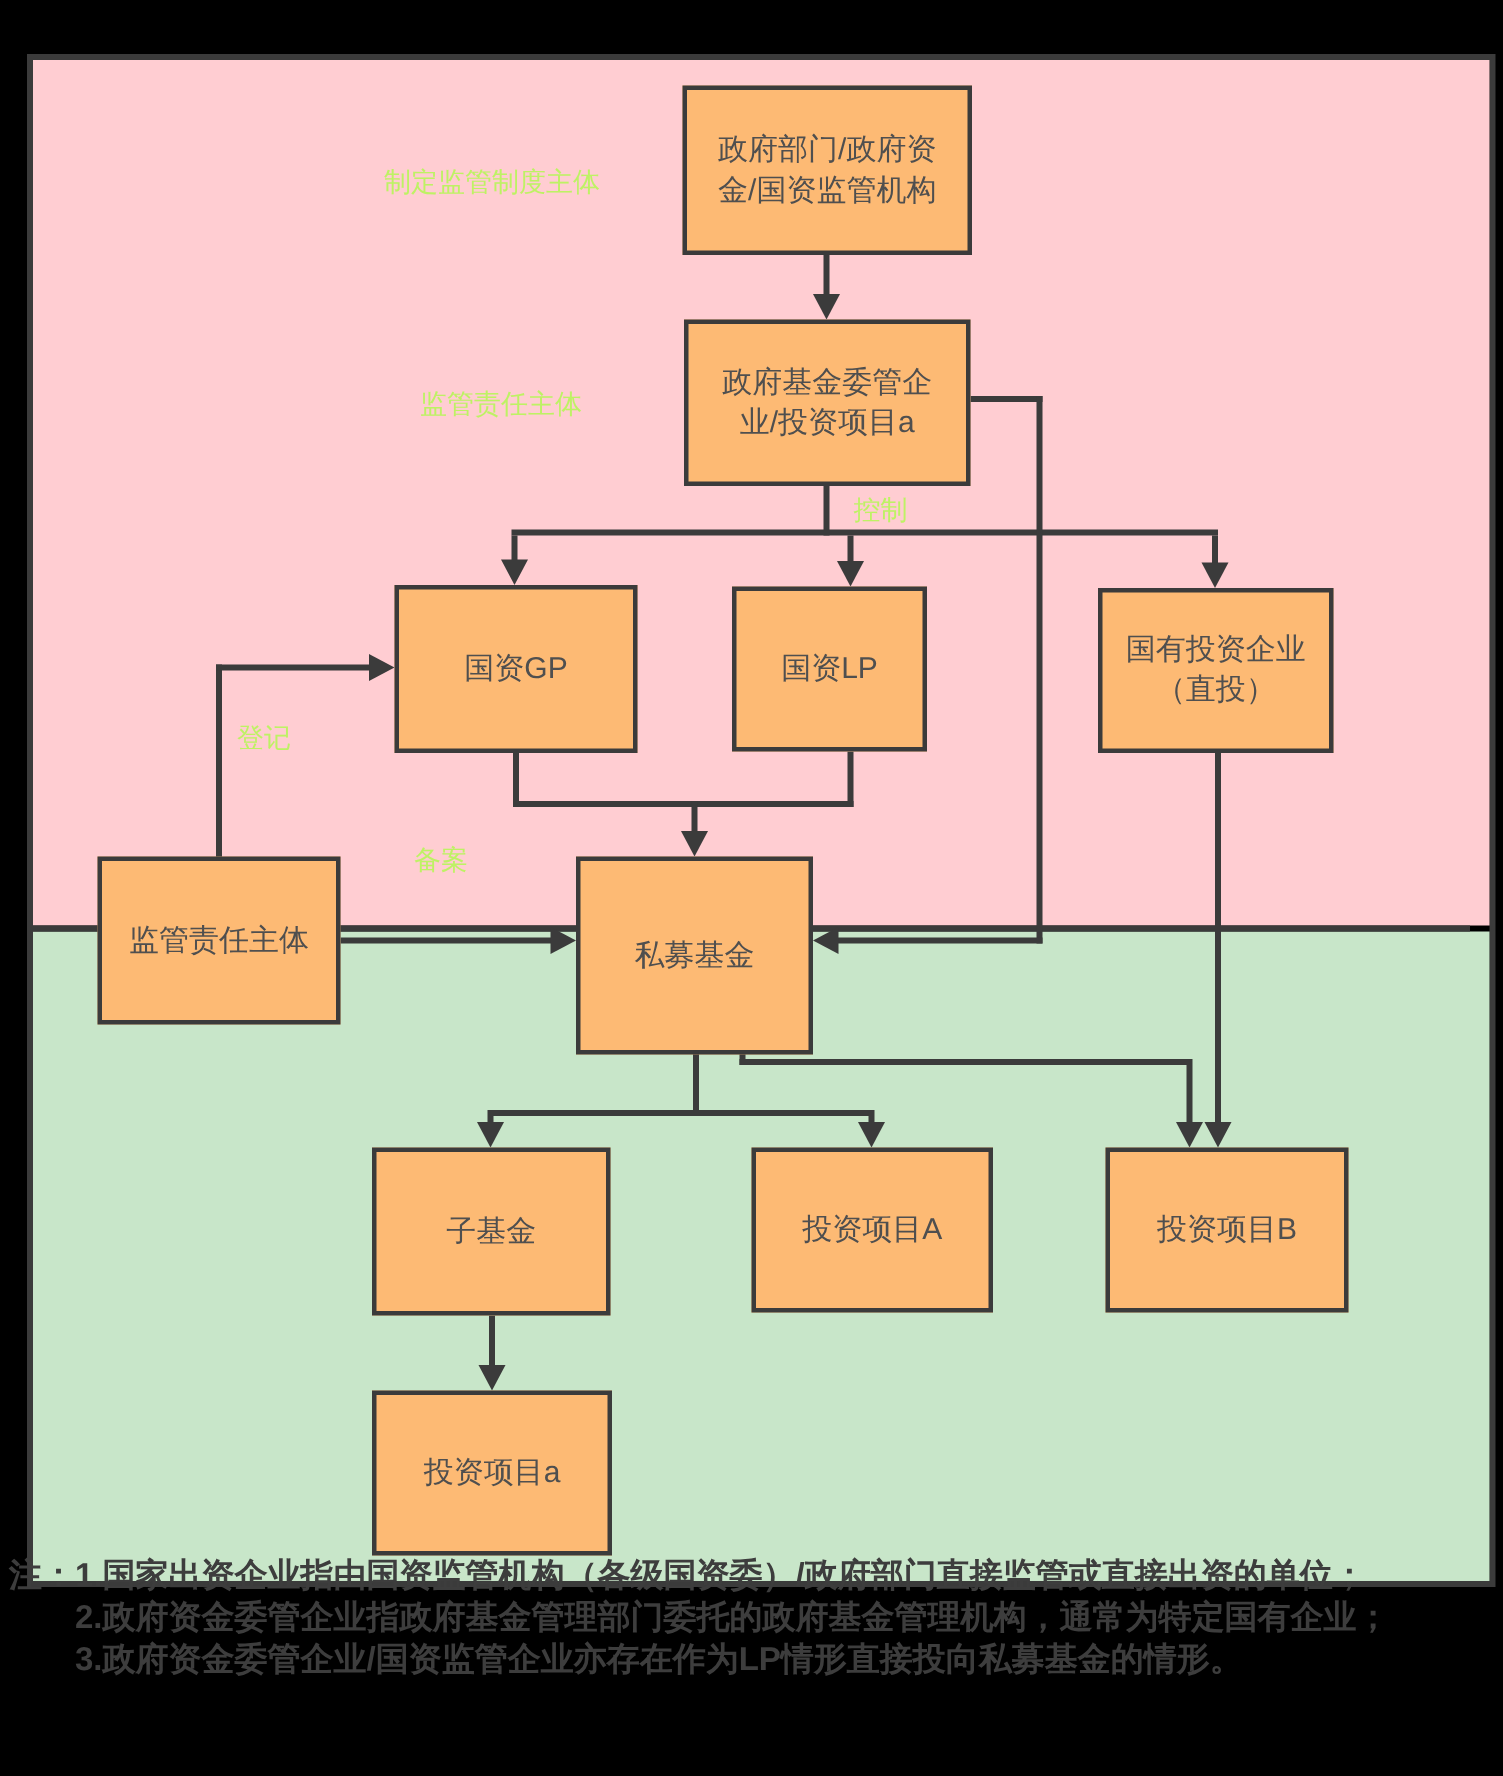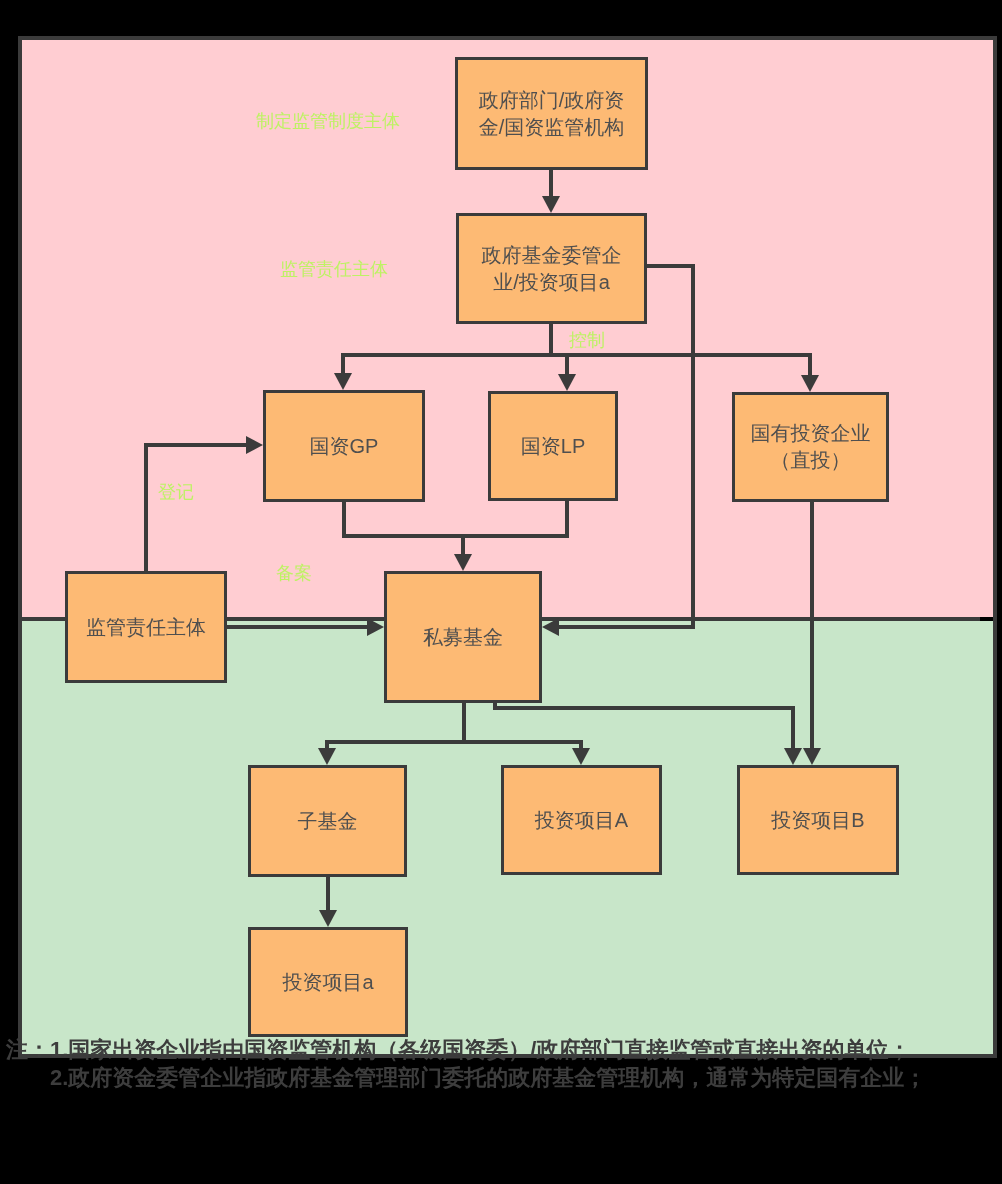--- a/index.html
+++ b/index.html
@@ -124,13 +124,14 @@
 
 <div class="elabel" style="left:256px;top:108px;">制定监管制度主体</div>
 <div class="elabel" style="left:280px;top:256px;">监管责任主体</div>
 <div class="elabel" style="left:549px;top:327px;margin-left:20px;">控制</div>
 <div class="elabel" style="left:158px;top:479px;">登记</div>
 <div class="elabel" style="left:276px;top:560px;">备案</div>
 
 <div class="notes">
   <div class="row"><span>注：</span><span>1.国家出资企业指由国资监管机构（各级国资委）/政府部门直接监管或直接出资的单位；</span></div>
   <div class="row indent">2.政府资金委管企业指政府基金管理部门委托的政府基金管理机构，通常为特定国有企业；</div>
+  <div class="row indent">3.政府资金委管企业/国资监管企业亦存在作为LP情形直接投向私募基金的情形。</div>
 </div>
 
 </body></html>

